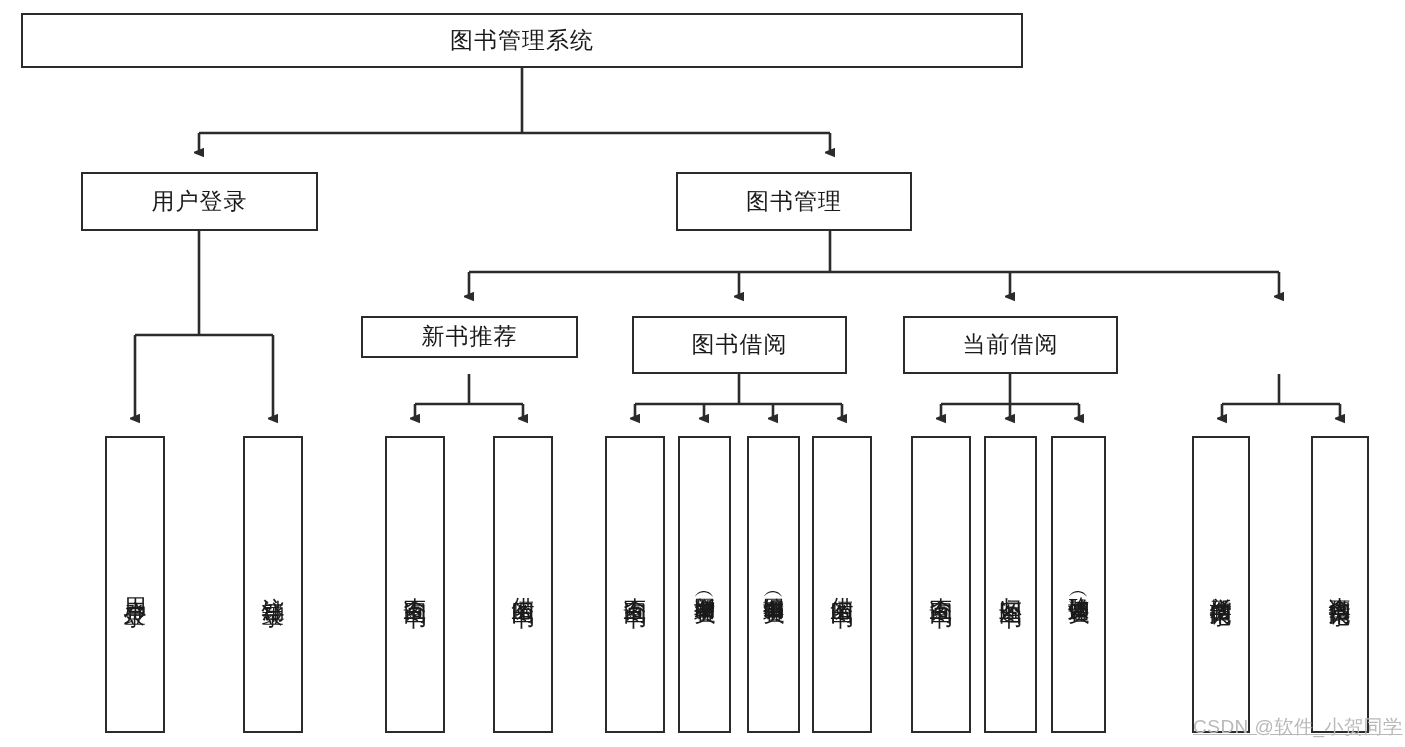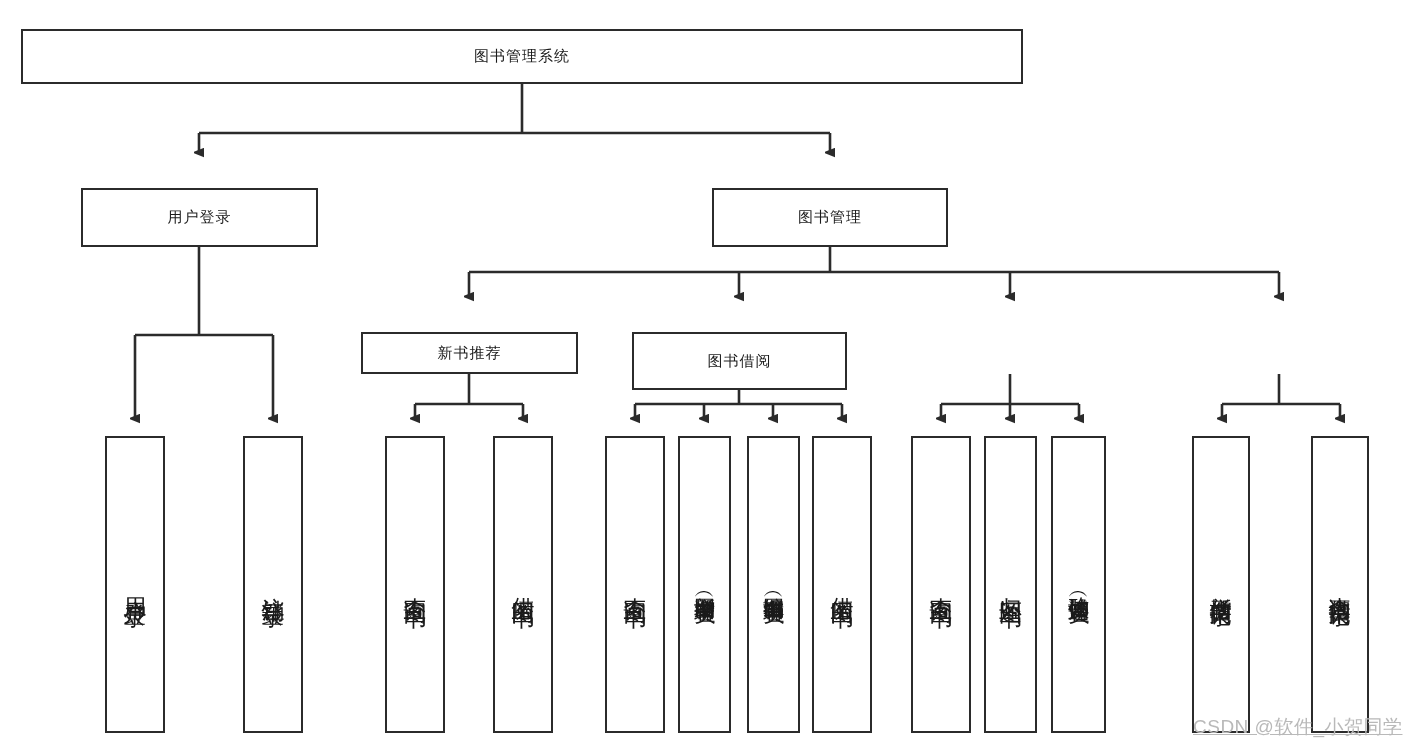--- a/index.html
+++ b/index.html
@@ -28,24 +28,23 @@
     position: absolute;
     box-sizing: border-box;
     background: #ffffff;
     border: 2.4px solid #2b2b2b;
     display: flex;
     align-items: center;
     justify-content: center;
     color: #1a1a1a;
   }
   .node.horiz {
-    font-size: 15px;
+    font-size: 23px;
     letter-spacing: 1px;
     line-height: 1.1;
-    margin-top: 16px;
   }
   .node.vert {
     writing-mode: vertical-rl;
     text-orientation: upright;
     font-size: 23px;
     line-height: 1.25;
     letter-spacing: 3px;
     padding: 6px 0;
   }
   .node.vert .vtext {
@@ -119,32 +118,35 @@
   </svg>
 
   <div class="node horiz" style="left:21px; top:13px; width:1002px; height:55px;">
     <span>图书管理系统</span>
   </div>
 
   <div class="node horiz" style="left:81px; top:172px; width:237px; height:59px;">
     <span>用户登录</span>
   </div>
 
-  <div class="node horiz" style="left:712px; top:172px; width:236px; height:59px;">
+  <div class="node horiz" style="left:676px; top:172px; width:236px; height:59px;">
     <span>图书管理</span>
   </div>
 
   <div class="node horiz" style="left:361px; top:316px; width:217px; height:42px;">
     <span>新书推荐</span>
   </div>
 
   <div class="node horiz" style="left:632px; top:316px; width:215px; height:58px;">
     <span>图书借阅</span>
   </div>
 
+  <div class="node horiz" style="left:903px; top:316px; width:215px; height:58px;">
+    <span>当前借阅</span>
+  </div>
 
 
   <div class="node vert" style="left:105px; top:436px; width:60px; height:297px;">
     <span class="vtext">用户登录</span>
   </div>
 
   <div class="node vert" style="left:243px; top:436px; width:60px; height:297px;">
     <span class="vtext">注销登录</span>
   </div>
 

